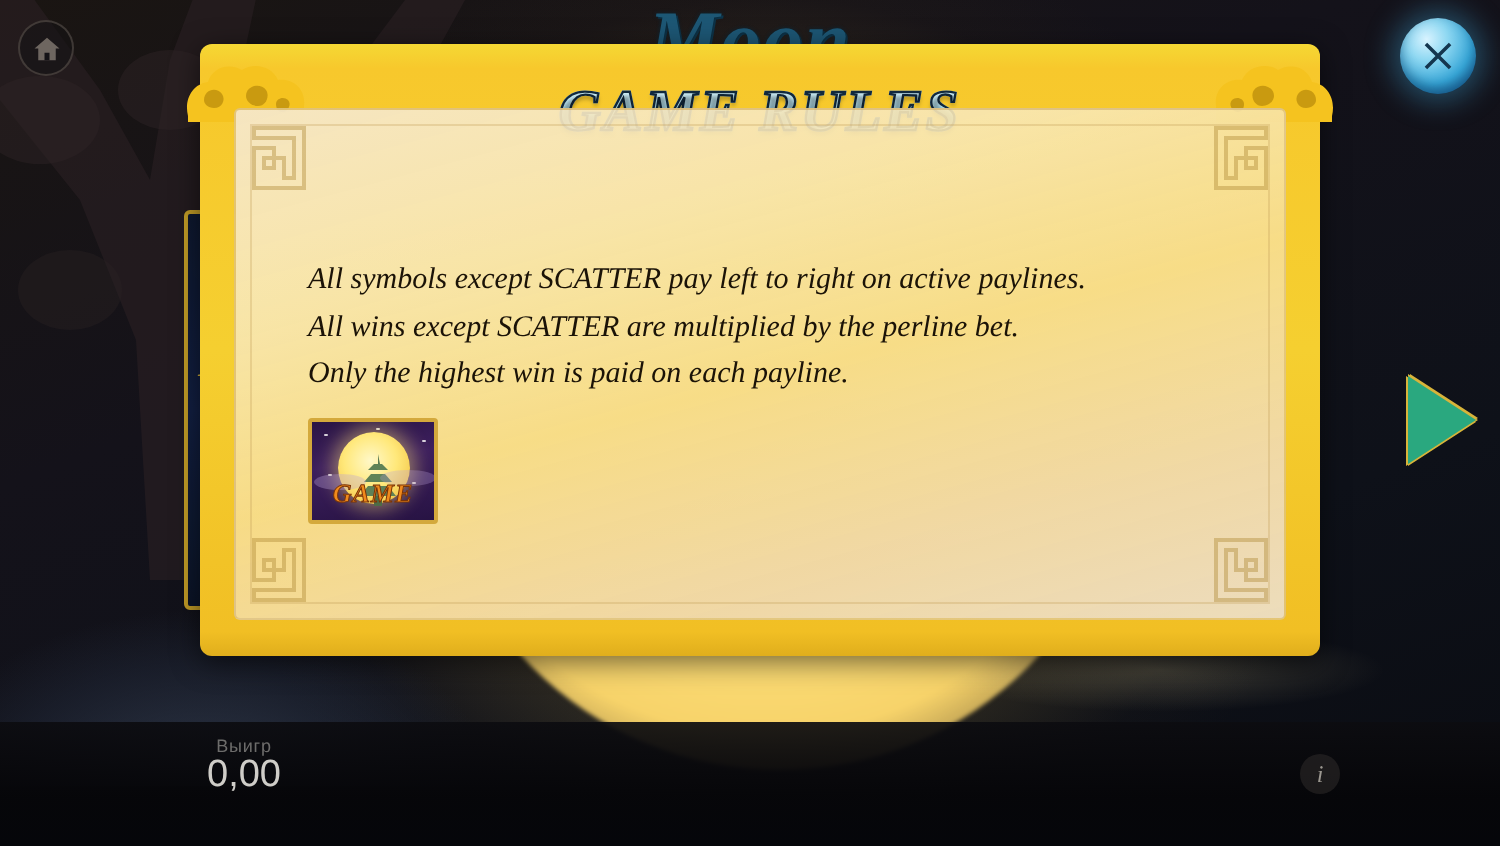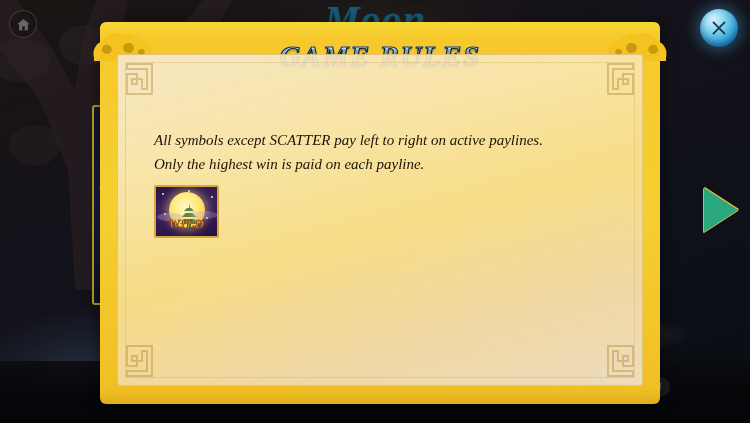--- a/index.html
+++ b/index.html
@@ -109,21 +109,21 @@
     position:absolute; right:12px; top:188px;
     width:0; height:0;
     border-top:22px solid transparent;
     border-bottom:22px solid transparent;
     border-left:34px solid #2aa87f;
     filter:drop-shadow(1px 0 0 #d8b43a) drop-shadow(-1px 1px 0 #d8b43a) drop-shadow(0 -1px 0 #d8b43a);
   }
 
   
   #rules-dialog{
-    position:absolute; left:100px; top:22px; width:560px; height:382px;
+    position:absolute; left:100px; top:22px; width:560px; height:306px;
     background:linear-gradient(180deg,#f5d834 0%,#f7c82c 4%,#f5cf30 50%,#f1bf24 96%,#e0ae1c 100%);
     border-radius:6px;
     box-shadow:0 3px 14px rgba(0,0,0,.55);
   }
   #rules-inner{
     position:absolute; left:17px; top:32px; right:17px; bottom:18px;
     background:linear-gradient(165deg, rgba(245,232,205,.93) 0%, rgba(248,231,180,.90) 28%, rgba(247,223,150,.86) 52%, rgba(240,218,178,.90) 78%, rgba(236,222,200,.93) 100%);
     border:1px solid rgba(212,175,90,.55);
     border-radius:3px;
     overflow:hidden;
@@ -287,20 +287,21 @@
       <svg class="meander-corner mc-bl" viewBox="0 0 34 34">
         <path d="M2,32 L2,12 L12,12 L12,22 L7,22 L7,17 L17,17 L17,27 L22,27 L22,7 L2,7 L2,2 L27,2 L27,32 Z" fill="none" stroke="#b08a36" stroke-width="2"></path>
       </svg>
       <svg class="meander-corner mc-br" viewBox="0 0 34 34">
         <path d="M2,32 L2,12 L12,12 L12,22 L7,22 L7,17 L17,17 L17,27 L22,27 L22,7 L2,7 L2,2 L27,2 L27,32 Z" fill="none" stroke="#b08a36" stroke-width="2"></path>
       </svg>
     </div>
 
     <div id="rules-body">
       <div class="rule-line">All symbols except SCATTER pay left to right on active paylines.</div>
+      <div class="rule-line">All wins except SCATTER are multiplied by the perline bet.</div>
       <div class="rule-line">Only the highest win is paid on each payline.</div>
 
       <div id="wild-row">
         <div id="wild-symbol">
           <span class="wild-star" style="left:6px; top:6px;"></span>
           <span class="wild-star" style="left:55px; top:9px;"></span>
           <span class="wild-star" style="left:50px; top:30px;"></span>
           <span class="wild-star" style="left:8px; top:26px;"></span>
           <span class="wild-star" style="left:32px; top:3px;"></span>
           <div id="wild-moon"></div>
@@ -308,18 +309,18 @@
             <path d="M9,0 L10,5 L9,5 Z" fill="#5a7a52"></path>
             <path d="M4,8 L14,8 L11,5 L7,5 Z" fill="#5f8257"></path>
             <path d="M2,14 L16,14 L12.5,10 L5.5,10 Z" fill="#5f8257"></path>
             <path d="M0,21 L18,21 L14,16 L4,16 Z" fill="#5f8257"></path>
             <rect x="7" y="21" width="4" height="5" fill="#4d6b46"></rect>
           </svg>
           <svg width="65" height="14" viewBox="0 0 65 14" style="position:absolute;left:0;bottom:14px;">
             <ellipse cx="14" cy="9" rx="13" ry="4" fill="#b9a0d8" opacity="0.35"></ellipse>
             <ellipse cx="48" cy="7" rx="14" ry="4" fill="#b9a0d8" opacity="0.30"></ellipse>
           </svg>
-          <div id="wild-text">WILD</div>
+          <div id="wild-text">GAME</div>
         </div>
       </div>
     </div>
   </div>
 </div>
 
 </body></html>

